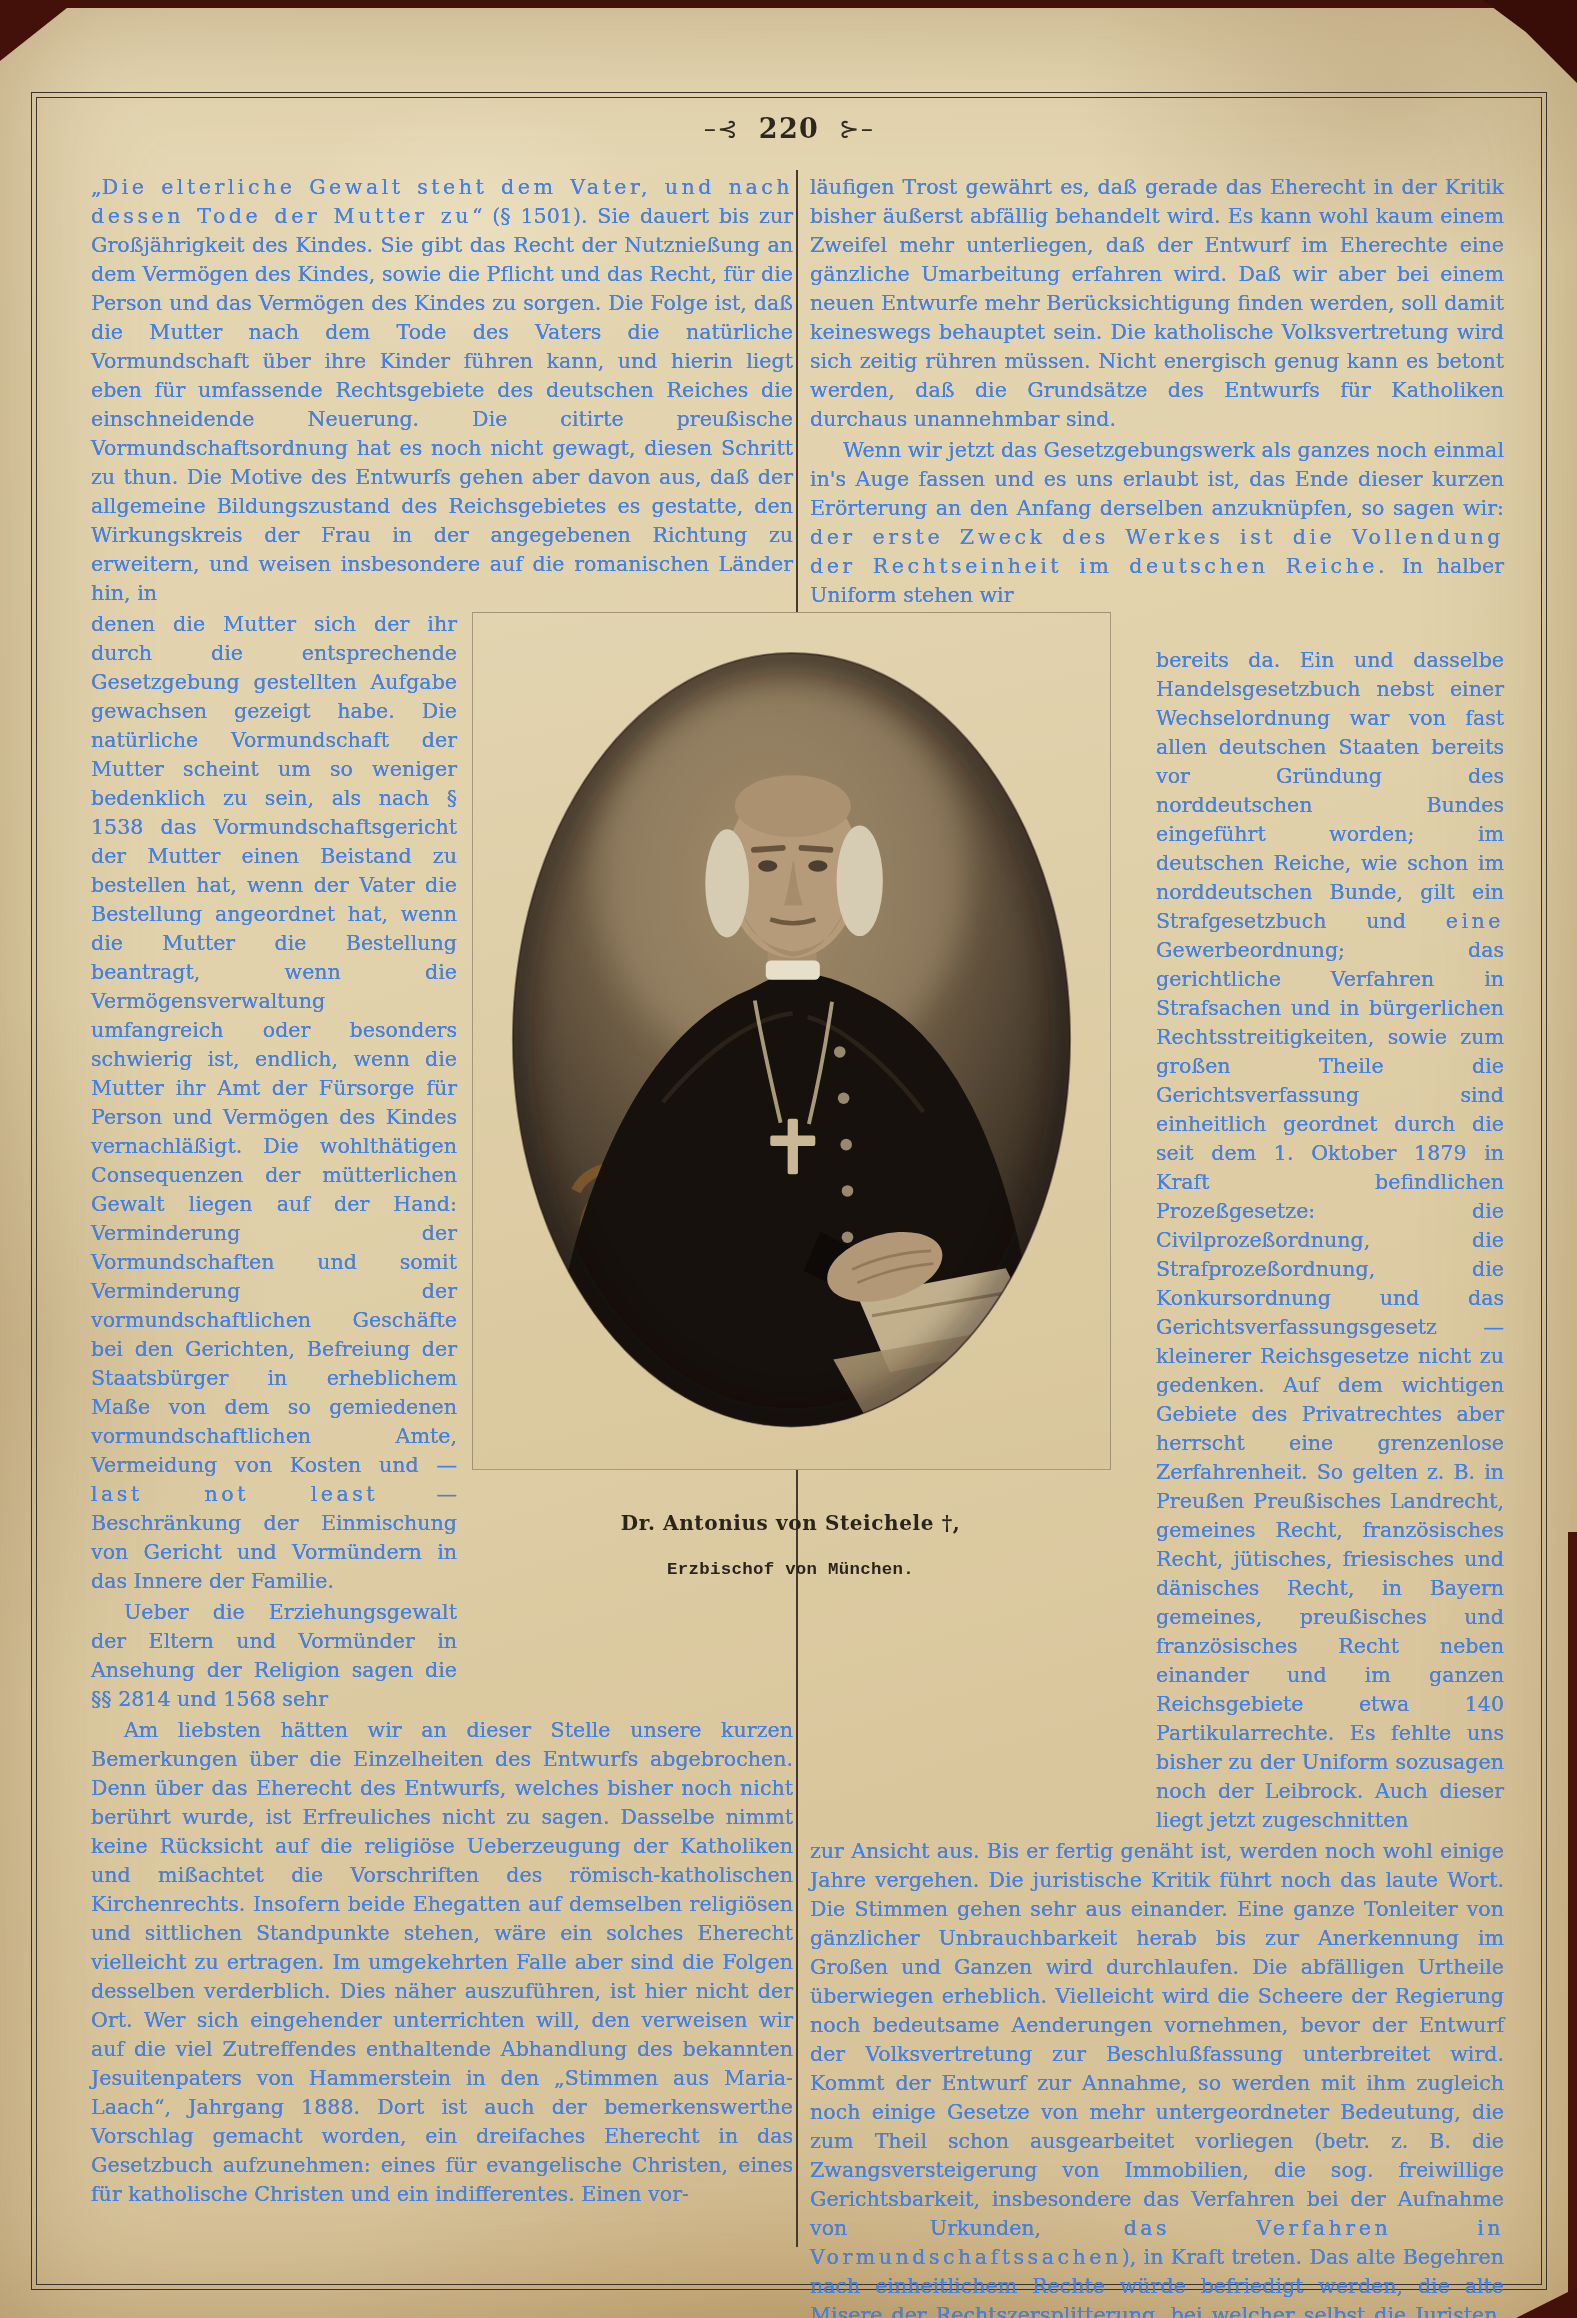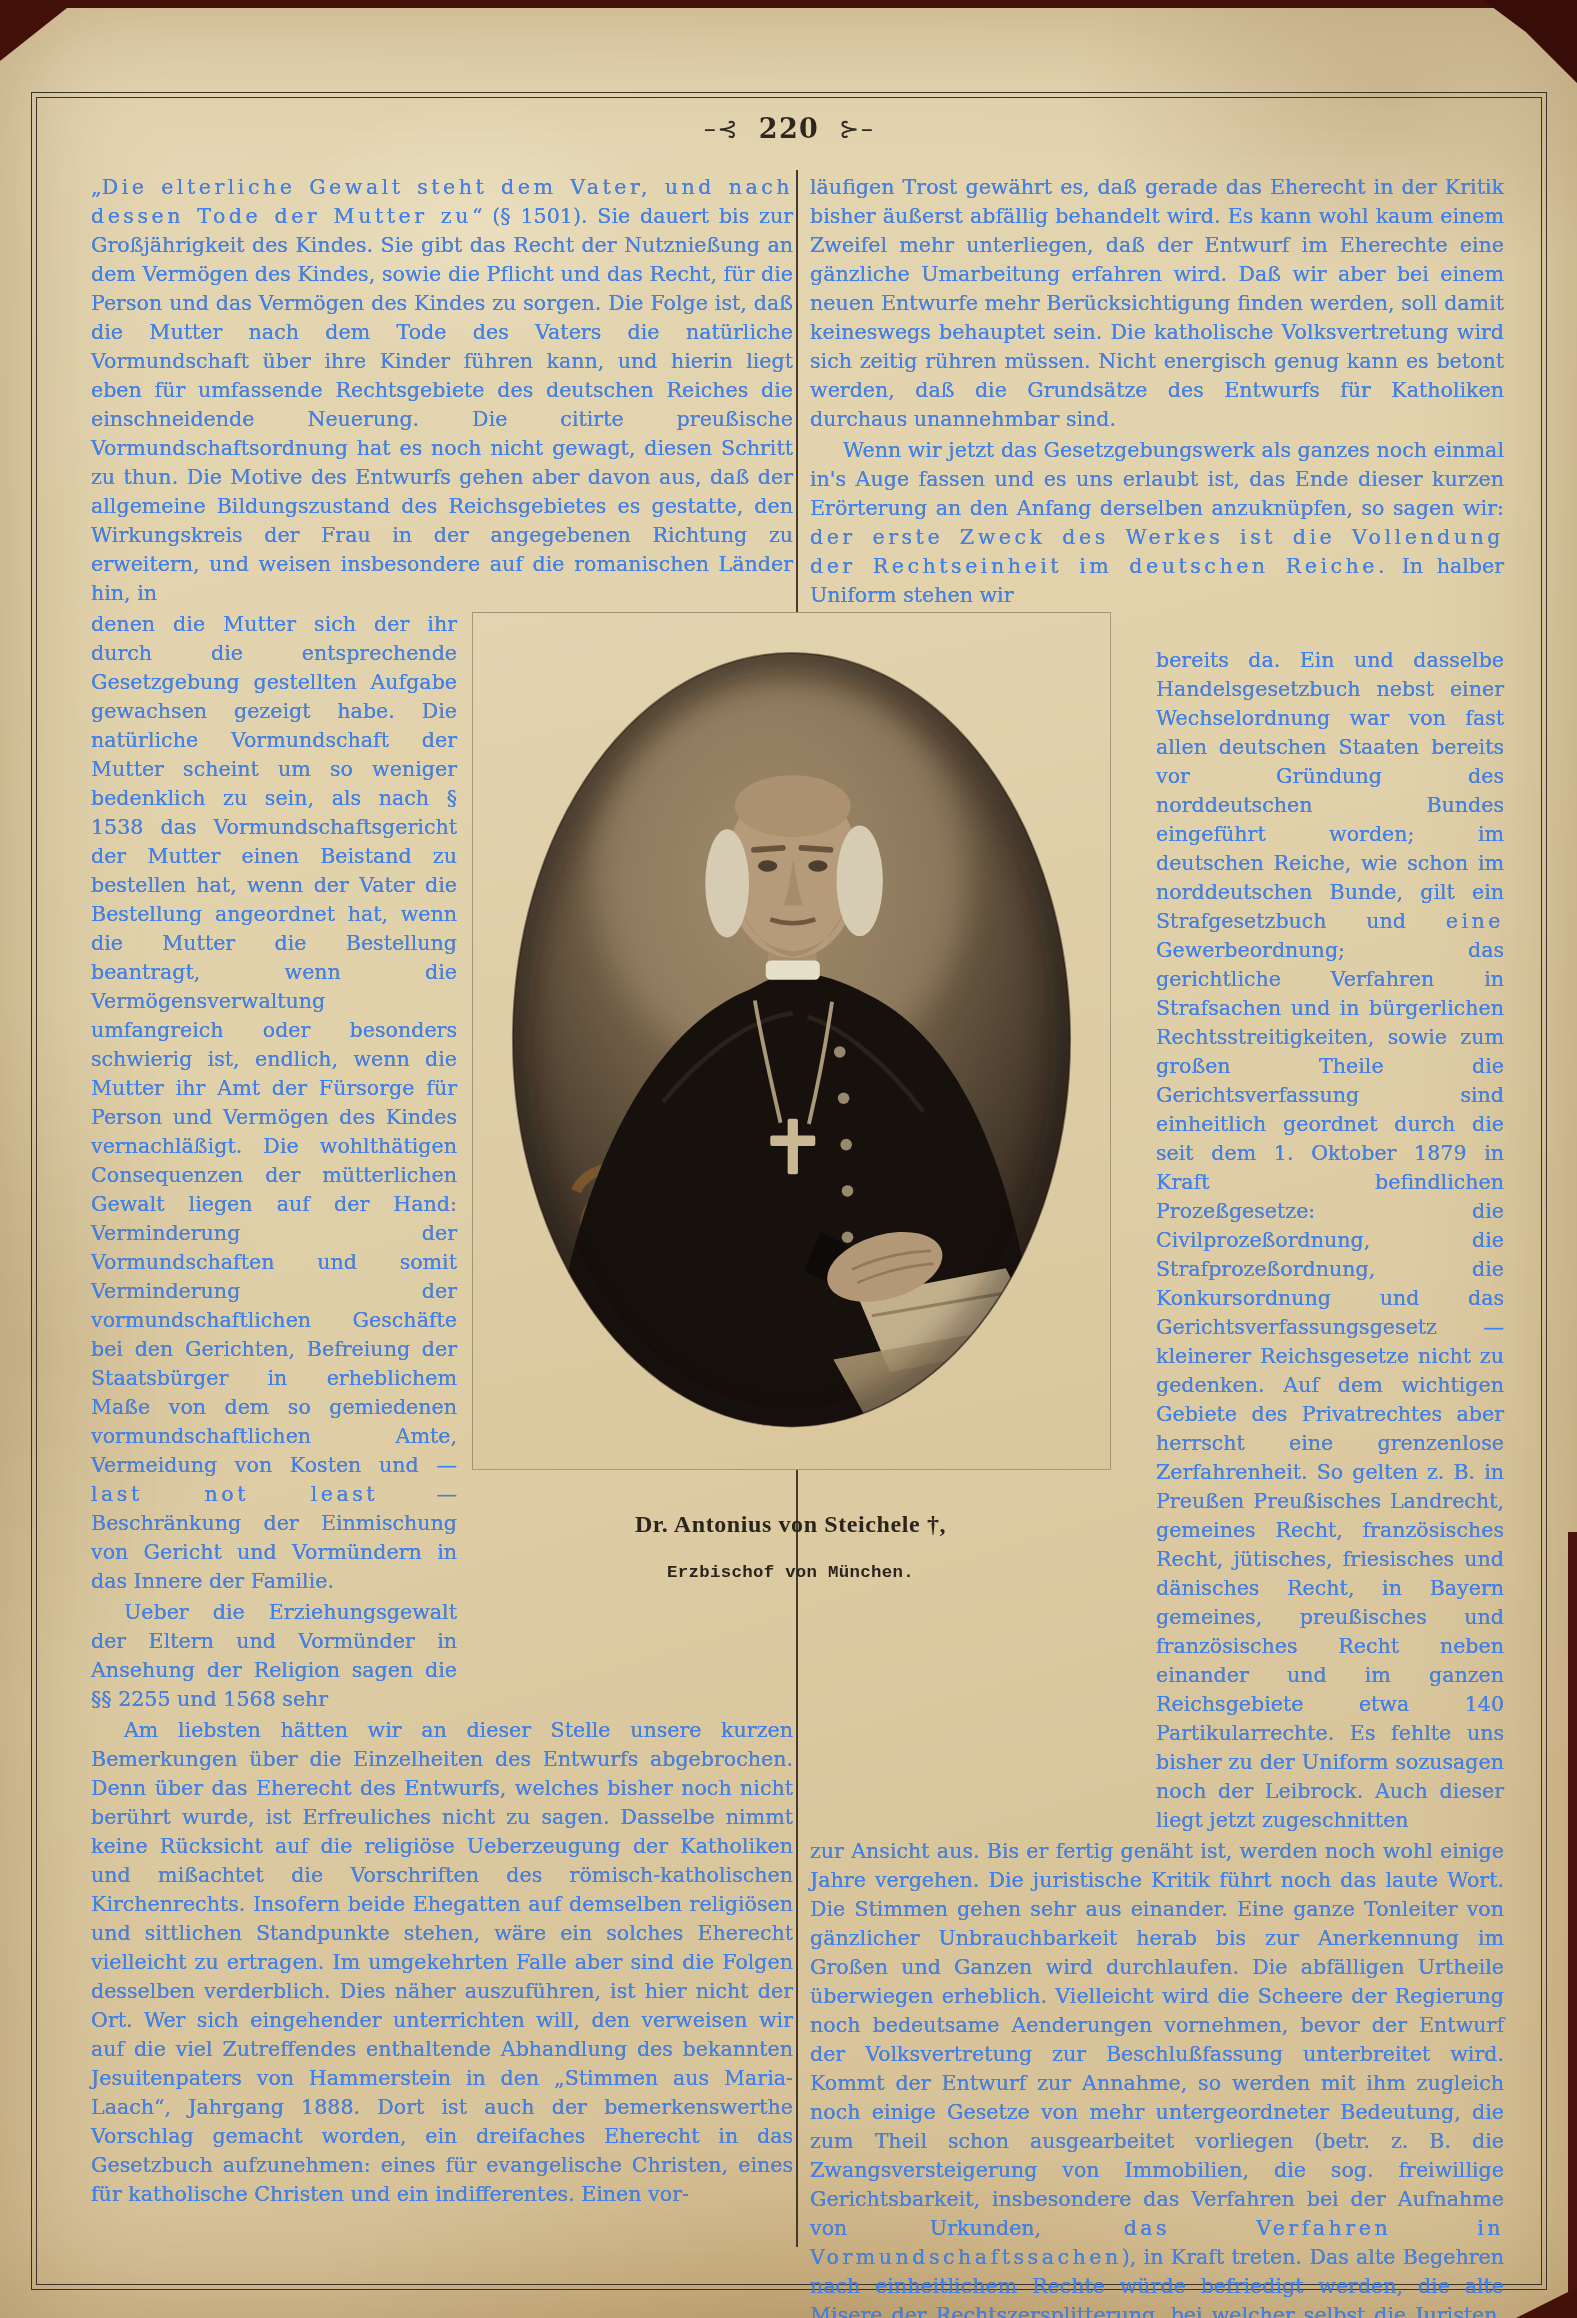--- a/index.html
+++ b/index.html
@@ -39,21 +39,21 @@
   .col-left{left:91px;width:702px;}
   .col-right{left:810px;width:694px;}
   .block-narrow-left{width:366px;}
   .block-narrow-right{width:348px;margin-left:346px;margin-top:36px;}
   
   .figure-box{position:absolute;left:472px;top:612px;width:637px;height:856px;
       background:linear-gradient(168deg,#e2d4b0,#d9c69c);
       border:0.6px solid rgba(59,50,41,.35);}
   .figure-box svg{display:block;width:100%;height:100%;}
   .caption{position:absolute;left:472px;top:1511px;width:637px;text-align:center;color:#2b241c;}
-  .caption-title{font-size:24px;font-weight:bold;letter-spacing:0.6px;font-family:Liberation Serif, serif;}
+  .caption-title{font-size:20px;font-weight:bold;letter-spacing:0.6px;}
   .caption-sub{font-size:17.4px;font-weight:bold;margin-top:25px;letter-spacing:0.3px;font-family:Liberation Mono, monospace;}
 </style>
 </head>
 <body>
 
 <div class="page">
   <div class="paper"></div>
 
   <div class="edge-top"></div>
   <div class="corner-tl"></div>
@@ -70,21 +70,21 @@
   </div>
 
   <div class="divider"></div>
 
   <div class="col col-left">
     <div>
         <p><span>„</span><span class="sperr">Die elterliche Gewalt steht dem Vater, und nach dessen Tode der Mutter zu</span><span>“ (§ 1501). Sie dauert bis zur Großjährigkeit des Kindes. Sie gibt das Recht der Nutznießung an dem Vermögen des Kindes, sowie die Pflicht und das Recht, für die Person und das Vermögen des Kindes zu sorgen. Die Folge ist, daß die Mutter nach dem Tode des Vaters die natürliche Vormundschaft über ihre Kinder führen kann, und hierin liegt eben für umfassende Rechtsgebiete des deutschen Reiches die einschneidende Neuerung. Die citirte preußische Vormundschaftsordnung hat es noch nicht gewagt, diesen Schritt zu thun. Die Motive des Entwurfs gehen aber davon aus, daß der allgemeine Bildungszustand des Reichsgebietes es gestatte, den Wirkungskreis der Frau in der angegebenen Richtung zu erweitern, und weisen insbesondere auf die romanischen Länder hin, in</span></p>
       </div>
     <div class="block-narrow-left">
         <p><span>denen die Mutter sich der ihr durch die entsprechende Gesetzgebung gestellten Aufgabe gewachsen gezeigt habe. Die natürliche Vormundschaft der Mutter scheint um so weniger bedenklich zu sein, als nach § 1538 das Vormundschaftsgericht der Mutter einen Beistand zu bestellen hat, wenn der Vater die Bestellung angeordnet hat, wenn die Mutter die Bestellung beantragt, wenn die Vermögensverwaltung umfangreich oder besonders schwierig ist, endlich, wenn die Mutter ihr Amt der Fürsorge für Person und Vermögen des Kindes vernachläßigt. Die wohlthätigen Consequenzen der mütterlichen Gewalt liegen auf der Hand: Verminderung der Vormundschaften und somit Verminderung der vormundschaftlichen Geschäfte bei den Gerichten, Befreiung der Staatsbürger in erheblichem Maße von dem so gemiedenen vormundschaftlichen Amte, Vermeidung von Kosten und — </span><span class="sperr">last not least</span><span> — Beschränkung der Einmischung von Gericht und Vormündern in das Innere der Familie.</span></p>
-        <p class="indent"><span>Ueber die Erziehungsgewalt der Eltern und Vormünder in Ansehung der Religion sagen die §§ 2255 und 1568 sehr</span></p>
+        <p class="indent"><span>Ueber die Erziehungsgewalt der Eltern und Vormünder in Ansehung der Religion sagen die §§ 2814 und 1568 sehr</span></p>
       </div>
     <div>
         <p class="indent"><span>Am liebsten hätten wir an dieser Stelle unsere kurzen Bemerkungen über die Einzelheiten des Entwurfs abgebrochen. Denn über das Eherecht des Entwurfs, welches bisher noch nicht berührt wurde, ist Erfreuliches nicht zu sagen. Dasselbe nimmt keine Rücksicht auf die religiöse Ueberzeugung der Katholiken und mißachtet die Vorschriften des römisch-katholischen Kirchenrechts. Insofern beide Ehegatten auf demselben religiösen und sittlichen Standpunkte stehen, wäre ein solches Eherecht vielleicht zu ertragen. Im umgekehrten Falle aber sind die Folgen desselben verderblich. Dies näher auszuführen, ist hier nicht der Ort. Wer sich eingehender unterrichten will, den verweisen wir auf die viel Zutreffendes enthaltende Abhandlung des bekannten Jesuitenpaters von Hammerstein in den „Stimmen aus Maria-Laach“, Jahrgang 1888. Dort ist auch der bemerkenswerthe Vorschlag gemacht worden, ein dreifaches Eherecht in das Gesetzbuch aufzunehmen: eines für evangelische Christen, eines für katholische Christen und ein indifferentes. Einen vor-</span></p>
       </div>
   </div>
 
   <div class="col col-right">
     <div>
         <p><span>läufigen Trost gewährt es, daß gerade das Eherecht in der Kritik bisher äußerst abfällig behandelt wird. Es kann wohl kaum einem Zweifel mehr unterliegen, daß der Entwurf im Eherechte eine gänzliche Umarbeitung erfahren wird. Daß wir aber bei einem neuen Entwurfe mehr Berücksichtigung finden werden, soll damit keineswegs behauptet sein. Die katholische Volksvertretung wird sich zeitig rühren müssen. Nicht energisch genug kann es betont werden, daß die Grundsätze des Entwurfs für Katholiken durchaus unannehmbar sind.</span></p>
         <p class="indent"><span>Wenn wir jetzt das Gesetzgebungswerk als ganzes noch einmal in's Auge fassen und es uns erlaubt ist, das Ende dieser kurzen Erörterung an den Anfang derselben anzuknüpfen, so sagen wir: </span><span class="sperr">der erste Zweck des Werkes ist die Vollendung der Rechtseinheit im deutschen Reiche.</span><span> In halber Uniform stehen wir</span></p>

